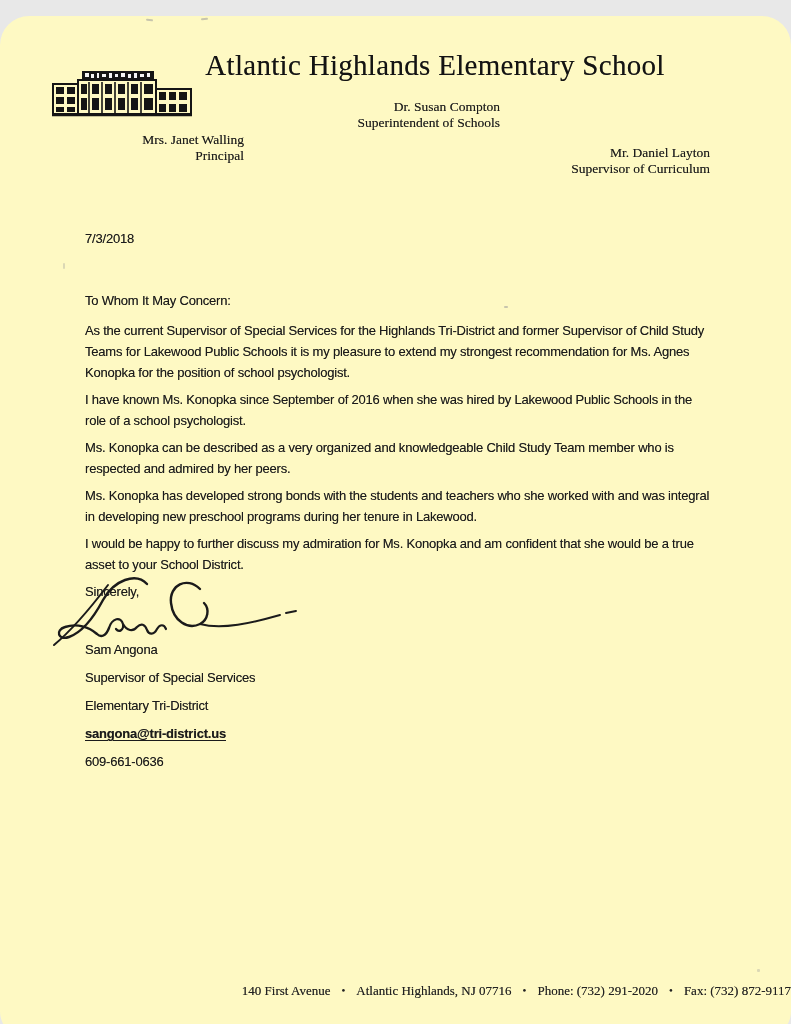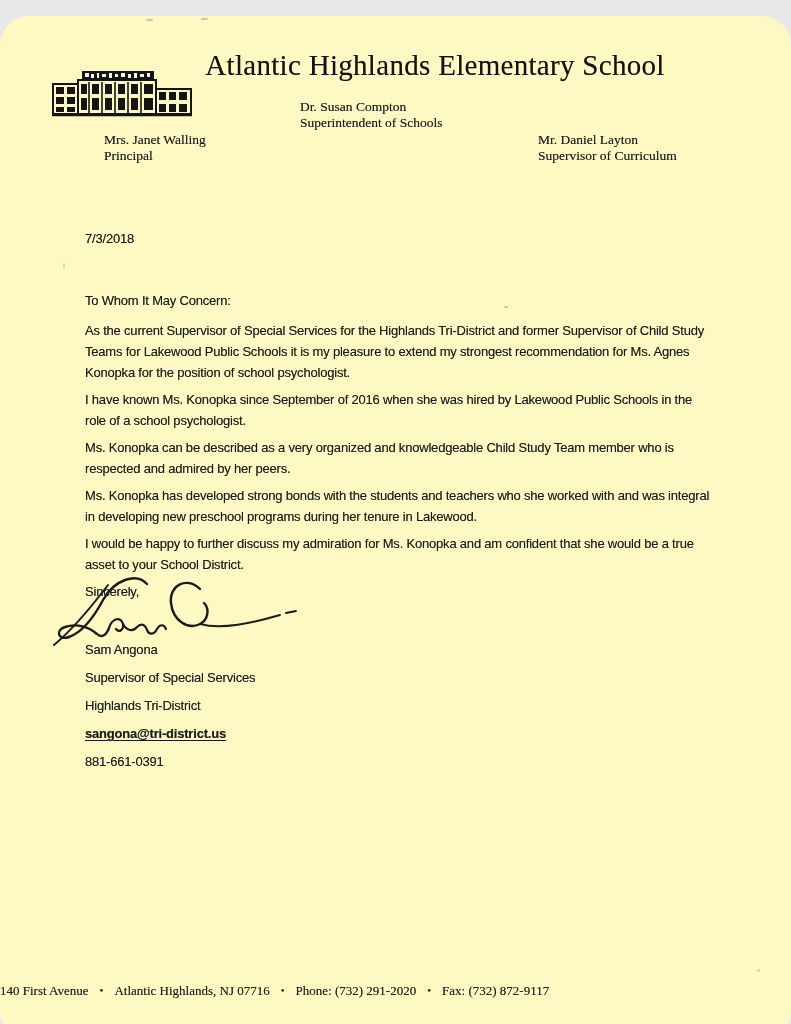--- a/index.html
+++ b/index.html
@@ -26,29 +26,29 @@
     letter-spacing: 0.3px;
     color: #131313;
   }
   .logo-wrap {
     position: absolute;
     top: 55px; left: 52px;
     width: 140px; height: 46px;
   }
   .official {
     position: absolute;
-    text-align: left;
+    text-align: right;
     font-family: "Liberation Serif", serif;
     font-size: 13.5px;
     line-height: 15.5px;
     color: #1c1c1c;
   }
   .official-superintendent { top: 83px;  left: 300px; width: 200px; }
   .official-principal      { top: 116px; left: 104px; width: 140px; }
-  .official-curriculum     { top: 116px; left: 538px; width: 172px; }
+  .official-curriculum     { top: 129px; left: 538px; width: 172px; }
 
   
   .letter-body {
     position: absolute;
     top: 212px; left: 85px; width: 630px;
     font-family: "Liberation Sans", sans-serif;
     font-size: 13px;
     letter-spacing: -0.2px;
     line-height: 21px;
     color: #1b1b1b;
@@ -70,21 +70,21 @@
     top: 556px; left: 50px;
     width: 248px; height: 78px;
     z-index: 2;
     pointer-events: none;
   }
 
   
   .footer-line {
     position: absolute;
     top: 967px; left: 0; width: 100%;
-    text-align: left;
+    text-align: right;
     font-family: "Liberation Serif", serif;
     font-size: 13px;
     color: #222;
   }
   .footer-line span { display: inline-block; }
   .footer-bullet { margin: 0 11px; font-size: 11px; vertical-align: 1px; }
 
   
   .artifact { position: absolute; background: #9a9a9a; opacity: 0.55; border-radius: 1px; }
   .artifact-1 { top: 3px;   left: 146px; width: 7px; height: 2px; transform: rotate(8deg); }
@@ -189,23 +189,23 @@
     <div class="date-line">7/3/2018</div>
     <div class="salutation">To Whom It May Concern:</div>
     <p class="para">As the current Supervisor of Special Services for the Highlands Tri-District and former Supervisor of Child Study Teams for Lakewood Public Schools it is my pleasure to extend my strongest recommendation for Ms. Agnes Konopka for the position of school psychologist.</p>
     <p class="para">I have known Ms. Konopka since September of 2016 when she was hired by Lakewood Public Schools in the role of a school psychologist.</p>
     <p class="para">Ms. Konopka can be described as a very organized and knowledgeable Child Study Team member who is respected and admired by her peers.</p>
     <p class="para">Ms. Konopka has developed strong bonds with the students and teachers who she worked with and was integral in developing new preschool programs during her tenure in Lakewood.</p>
     <p class="para">I would be happy to further discuss my admiration for Ms. Konopka and am confident that she would be a true asset to your School District.</p>
     <div class="closing">Sincerely,</div>
     <div class="signer-name">Sam Angona</div>
     <div class="signer-line">Supervisor of Special Services</div>
-    <div class="signer-line">Highlands Tri-District</div>
+    <div class="signer-line">Elementary Tri-District</div>
     <div class="signer-line email-line"><span>sangona@tri-district.us</span></div>
-    <div class="signer-line">881-661-0391</div>
+    <div class="signer-line">609-661-0636</div>
   </div>
 
   <div class="signature-wrap">
     <svg width="248" height="78" viewBox="0 0 248 78" xmlns="http://www.w3.org/2000/svg" fill="none" stroke="#1b1b1b" stroke-linecap="round" stroke-linejoin="round">
 
       <path stroke-width="2.4" d="M97,12 C86,0 64,8 53,28 C45,43 33,60 19,65 C8,69 5,58 15,55 C27,51 39,55 47,62 C51,66 56,64 59,56"></path>
 
       <path stroke-width="2" d="M4,73 C22,58 42,34 58,13"></path>
 
       <path stroke-width="2.2" d="M59,56 C62,46 71,44 73,52 C74,58 69,61 66,57 M73,52 C77,59 83,60 87,55 C91,51 95,52 97,58 C99,63 104,63 107,57 C110,52 114,52 116,57"></path>

